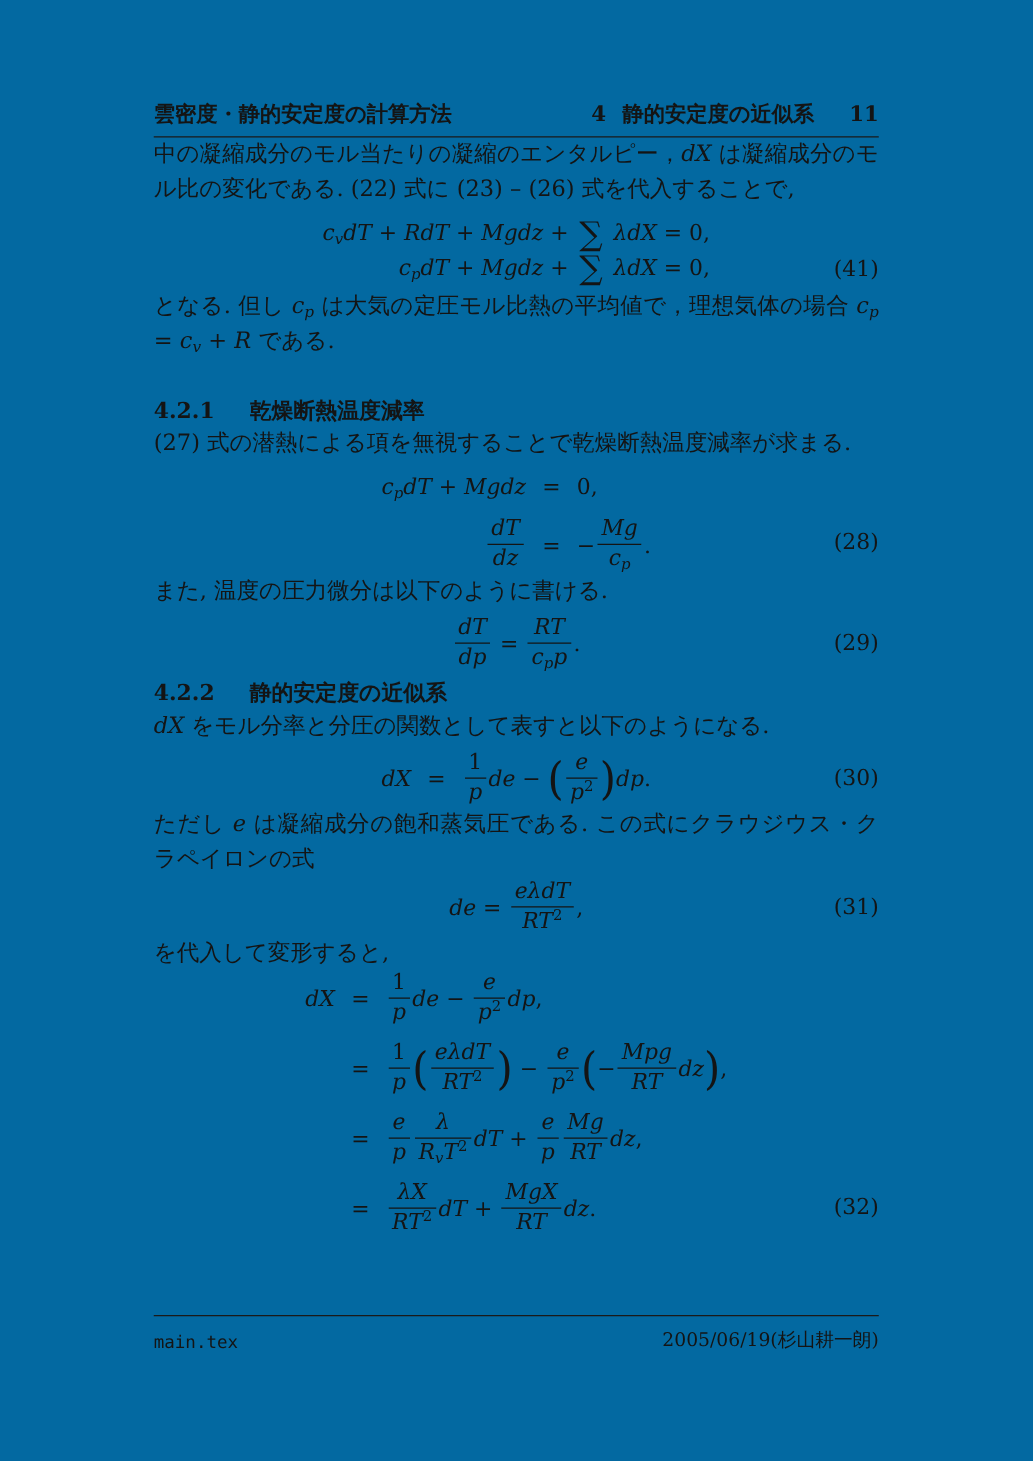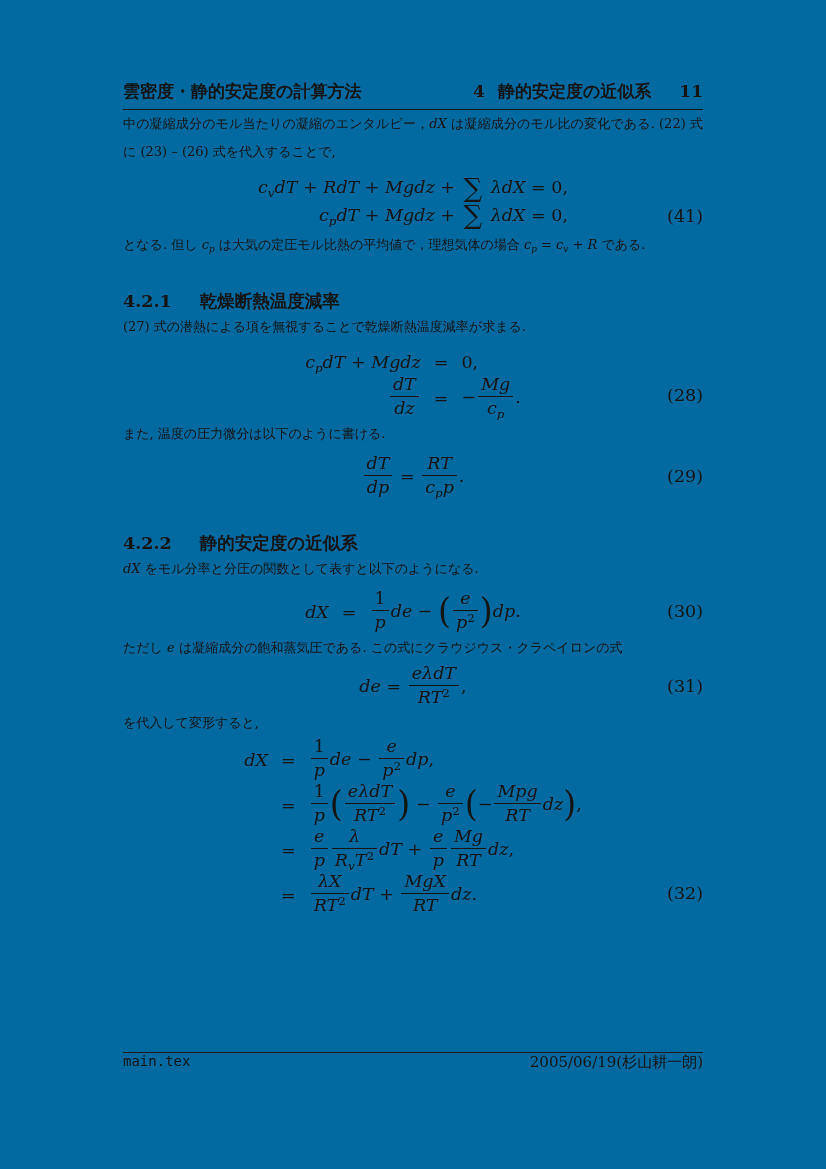--- a/index.html
+++ b/index.html
@@ -15,49 +15,49 @@
     display:flex;justify-content:space-between;align-items:baseline;
     margin-top:80px;padding-bottom:6px;border-bottom:1.5px solid #1a1a1a;
     font-weight:bold;font-size:17px;
   }
   .header-right{display:flex;align-items:baseline;}
   .header-sec-no{margin-right:13px;}
   .header-page{margin-left:28px;}
 
   .footer{
     position:absolute;left:123px;top:1052px;width:580px;
-    border-top:1.2px solid #1a1a1a;padding-top:0;
-    display:flex;justify-content:space-between;align-items:flex-start;
+    border-top:1.2px solid #1a1a1a;padding-top:10px;
+    display:flex;justify-content:space-between;align-items:flex-end;
     font-size:15px;
   }
   .footer-file{font-family:"DejaVu Sans Mono","Liberation Mono",monospace;font-size:14px;}
 
   
-  p.body{margin:0;font-size:13px;line-height:28px;text-align:justify;}
+  p.body{margin:0;font-size:18px;line-height:28px;text-align:justify;}
   p.body i, .eq i{font-style:italic;}
 
   .h3{display:flex;font-weight:bold;font-size:17.5px;line-height:24px;}
   .h3 .h3-num{margin-right:28px;}
 
   
   .mt36{margin-top:36px;} .mt30{margin-top:30px;} .mt22{margin-top:22px;}
-  .mt21{margin-top:21px;} .mt15{margin-top:32px;} .mt10{margin-top:10px;}
+  .mt21{margin-top:21px;} .mt15{margin-top:5px;} .mt10{margin-top:10px;}
   .mt8{margin-top:8px;} .mt6{margin-top:6px;} .mt4{margin-top:4px;}
   .mt2{margin-top:2px;}
 
   
   .eq{position:relative;text-align:center;font-size:17.5px;line-height:1.35;}
   .eqnum{position:absolute;right:0;font-style:normal;}
   .n-mid{top:50%;transform:translateY(-50%);}
   .n27{bottom:3px;} .n28{bottom:12px;} .n32{bottom:11px;}
 
   .stack{display:inline-block;text-align:right;}
   .stack .eqline{display:block;margin:4px 0;}
 
-  .grid3{display:inline-grid;grid-template-columns:auto auto auto;align-items:center;row-gap:2px;}
+  .grid3{display:inline-grid;grid-template-columns:auto auto auto;align-items:center;row-gap:13px;}
   .g-l{justify-self:end;text-align:right;}
   .g-m{padding:0 13px;}
   .g-r{justify-self:start;text-align:left;}
 
   .inrow{display:inline-flex;align-items:center;}
 
   .fr{display:inline-block;vertical-align:middle;text-align:center;margin:0 2px;position:relative;top:-2px;}
   .fn{display:block;line-height:19px;padding:0 3px 2px;border-bottom:1.1px solid #141414;}
   .fd{display:block;line-height:19px;padding:2px 3px 0;}
 

